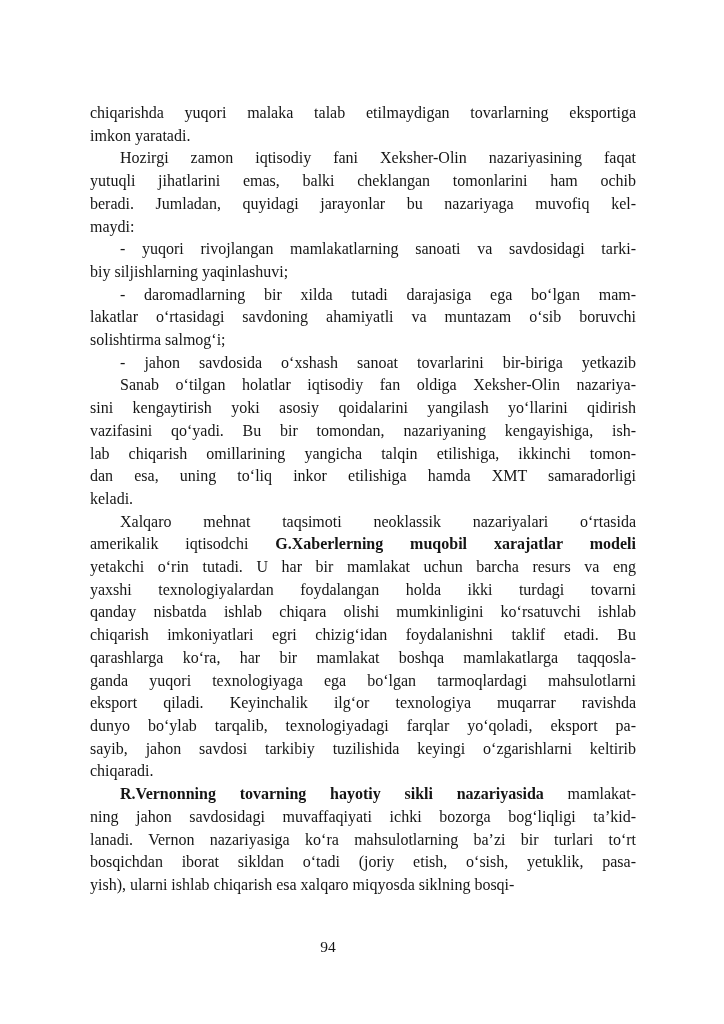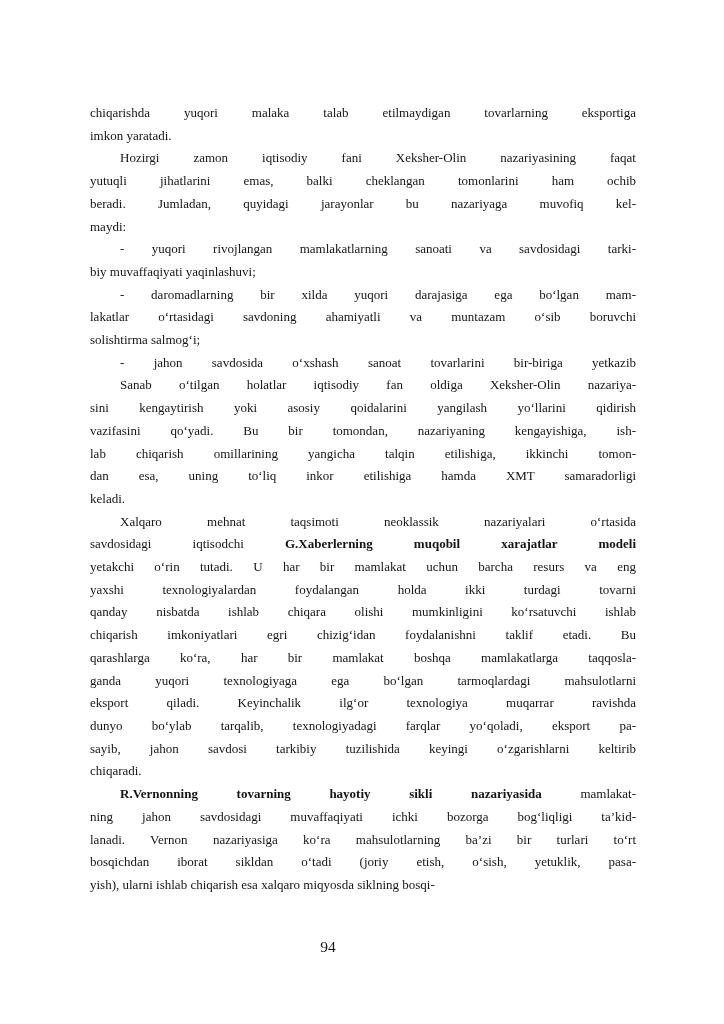--- a/index.html
+++ b/index.html
@@ -11,21 +11,21 @@
     font-family: "Liberation Serif", serif;
     color: #151515;
     overflow: hidden;
     margin: 0 auto;
   }
   .text-block {
     position: absolute;
     left: 90px;
     top: 102px;
     width: 546px;
-    font-size: 13px;
+    font-size: 16px;
     line-height: 22.7px;
   }
   .line {
     text-align: justify;
     text-align-last: justify;
   }
   .line.last {
     text-align-last: left;
   }
   .line.indent {
@@ -46,33 +46,33 @@
 
 <div class="page">
   <div class="text-block" id="text-block">
       <div class="line"><span>chiqarishda yuqori malaka talab etilmaydigan tovarlarning eksportiga</span></div>
       <div class="line last"><span>imkon yaratadi.</span></div>
       <div class="line indent"><span>Hozirgi zamon iqtisodiy fani Xeksher-Olin nazariyasining faqat</span></div>
       <div class="line"><span>yutuqli jihatlarini emas, balki cheklangan tomonlarini ham ochib</span></div>
       <div class="line"><span>beradi. Jumladan, quyidagi jarayonlar bu nazariyaga muvofiq kel-</span></div>
       <div class="line last"><span>maydi:</span></div>
       <div class="line indent"><span>- yuqori rivojlangan mamlakatlarning sanoati va savdosidagi tarki-</span></div>
-      <div class="line last"><span>biy muvaffaqiyati yaqinlashuvi;</span></div>
-      <div class="line indent"><span>- daromadlarning bir xilda yuqori darajasiga ega bo‘lgan mam-</span></div>
+      <div class="line last"><span>biy siljishlarning yaqinlashuvi;</span></div>
+      <div class="line indent"><span>- daromadlarning bir xilda tutadi darajasiga ega bo‘lgan mam-</span></div>
       <div class="line"><span>lakatlar o‘rtasidagi savdoning ahamiyatli va muntazam o‘sib boruvchi</span></div>
       <div class="line last"><span>solishtirma salmog‘i;</span></div>
       <div class="line indent"><span>- jahon savdosida o‘xshash sanoat tovarlarini bir-biriga yetkazib</span></div>
       <div class="line indent"><span>Sanab o‘tilgan holatlar iqtisodiy fan oldiga Xeksher-Olin nazariya-</span></div>
       <div class="line"><span>sini kengaytirish yoki asosiy qoidalarini yangilash yo‘llarini qidirish</span></div>
       <div class="line"><span>vazifasini qo‘yadi. Bu bir tomondan, nazariyaning kengayishiga, ish-</span></div>
       <div class="line"><span>lab chiqarish omillarining yangicha talqin etilishiga, ikkinchi tomon-</span></div>
       <div class="line"><span>dan esa, uning to‘liq inkor etilishiga hamda XMT samaradorligi</span></div>
       <div class="line last"><span>keladi.</span></div>
       <div class="line indent"><span>Xalqaro mehnat taqsimoti neoklassik nazariyalari o‘rtasida</span></div>
-      <div class="line"><span>savdosidagi iqtisodchi </span><span class="bold">G.Xaberlerning muqobil xarajatlar modeli</span></div>
+      <div class="line"><span>amerikalik iqtisodchi </span><span class="bold">G.Xaberlerning muqobil xarajatlar modeli</span></div>
       <div class="line"><span>yetakchi o‘rin tutadi. U har bir mamlakat uchun barcha resurs va eng</span></div>
       <div class="line"><span>yaxshi texnologiyalardan foydalangan holda ikki turdagi tovarni</span></div>
       <div class="line"><span>qanday nisbatda ishlab chiqara olishi mumkinligini ko‘rsatuvchi ishlab</span></div>
       <div class="line"><span>chiqarish imkoniyatlari egri chizig‘idan foydalanishni taklif etadi. Bu</span></div>
       <div class="line"><span>qarashlarga ko‘ra, har bir mamlakat boshqa mamlakatlarga taqqosla-</span></div>
       <div class="line"><span>ganda yuqori texnologiyaga ega bo‘lgan tarmoqlardagi mahsulotlarni</span></div>
       <div class="line"><span>eksport qiladi. Keyinchalik ilg‘or texnologiya muqarrar ravishda</span></div>
       <div class="line"><span>dunyo bo‘ylab tarqalib, texnologiyadagi farqlar yo‘qoladi, eksport pa-</span></div>
       <div class="line"><span>sayib, jahon savdosi tarkibiy tuzilishida keyingi o‘zgarishlarni keltirib</span></div>
       <div class="line last"><span>chiqaradi.</span></div>

